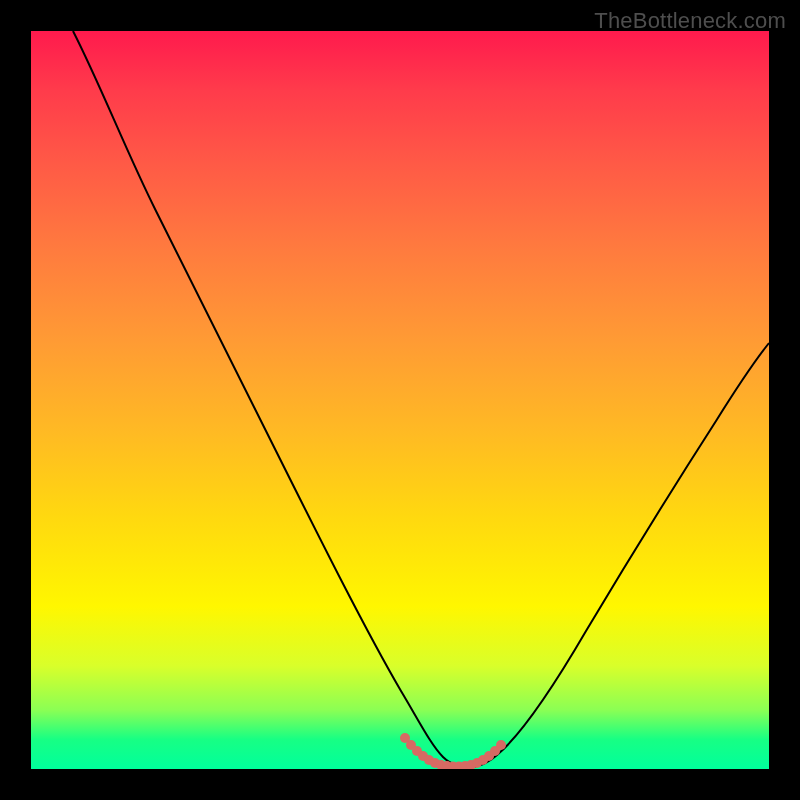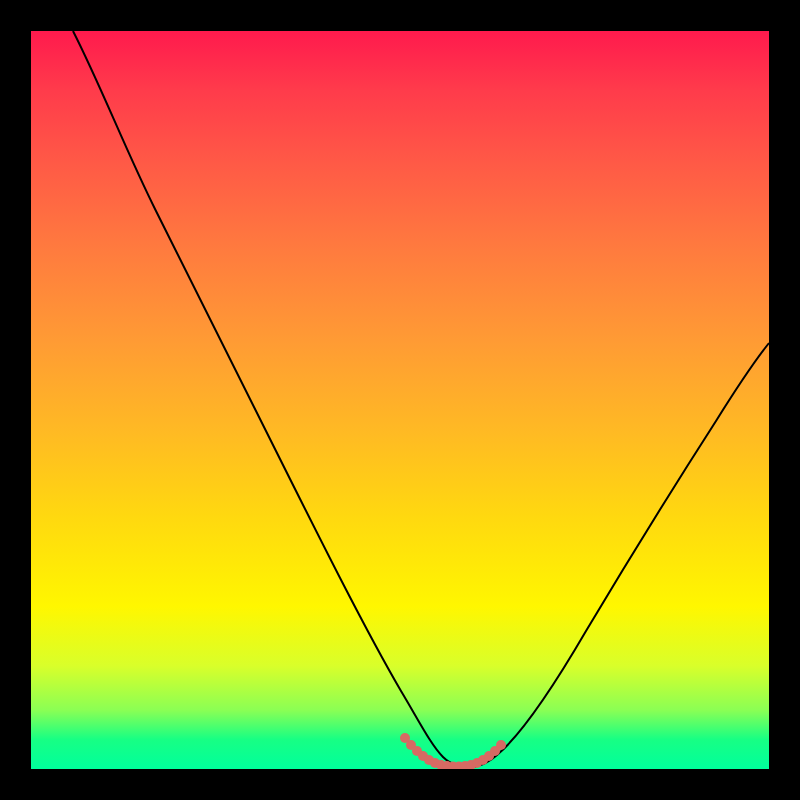--- a/index.html
+++ b/index.html
@@ -88,13 +88,14 @@
         <circle cx="434" cy="735" r="5" fill="#d66a63"></circle>
         <circle cx="440" cy="734" r="5" fill="#d66a63"></circle>
         <circle cx="446" cy="732" r="5" fill="#d66a63"></circle>
         <circle cx="452" cy="729" r="5" fill="#d66a63"></circle>
         <circle cx="458" cy="725" r="5" fill="#d66a63"></circle>
         <circle cx="464" cy="720" r="5" fill="#d66a63"></circle>
         <circle cx="470" cy="714" r="5" fill="#d66a63"></circle>
       </g>
     </svg>
   </div>
+  <div class="watermark">TheBottleneck.com</div>
 </div>
 
 </body></html>

